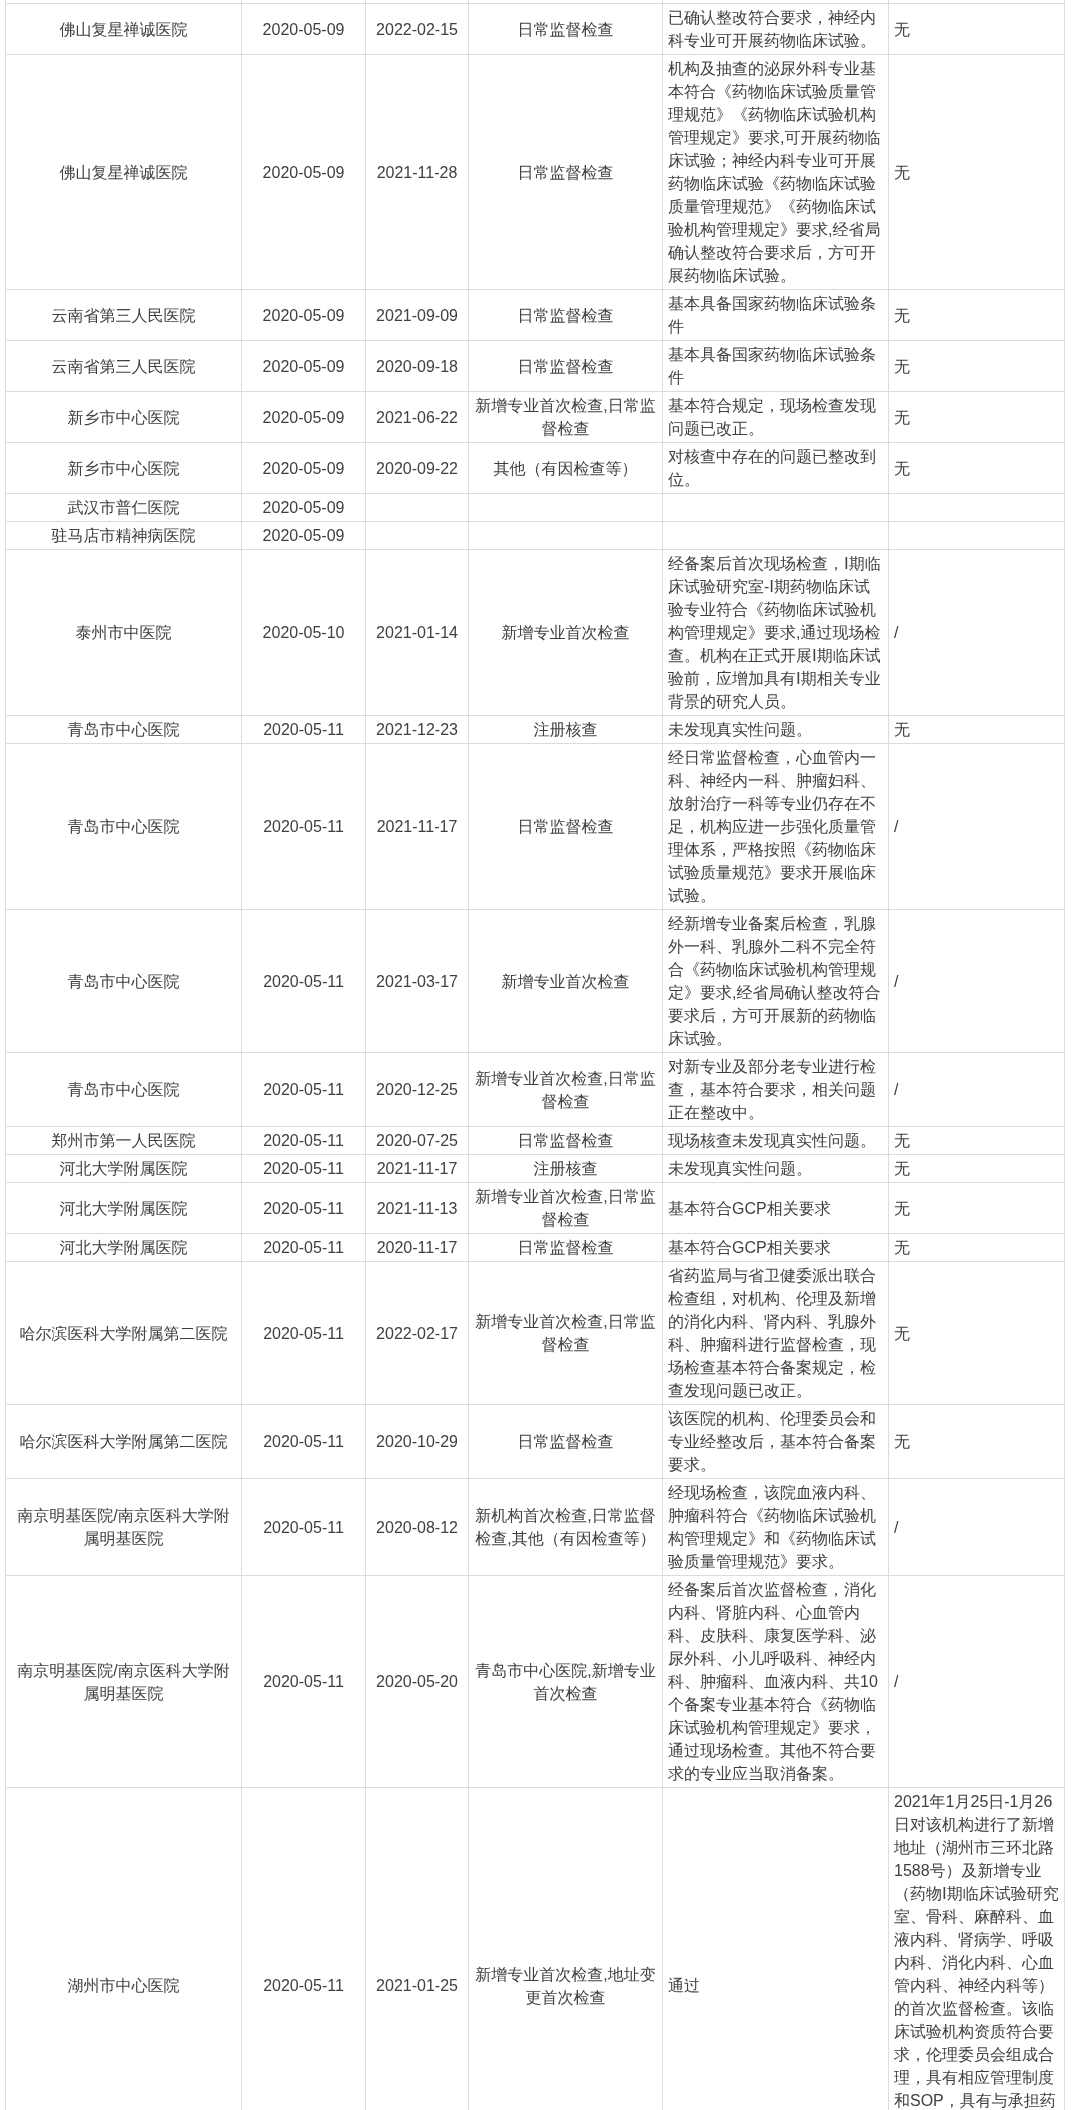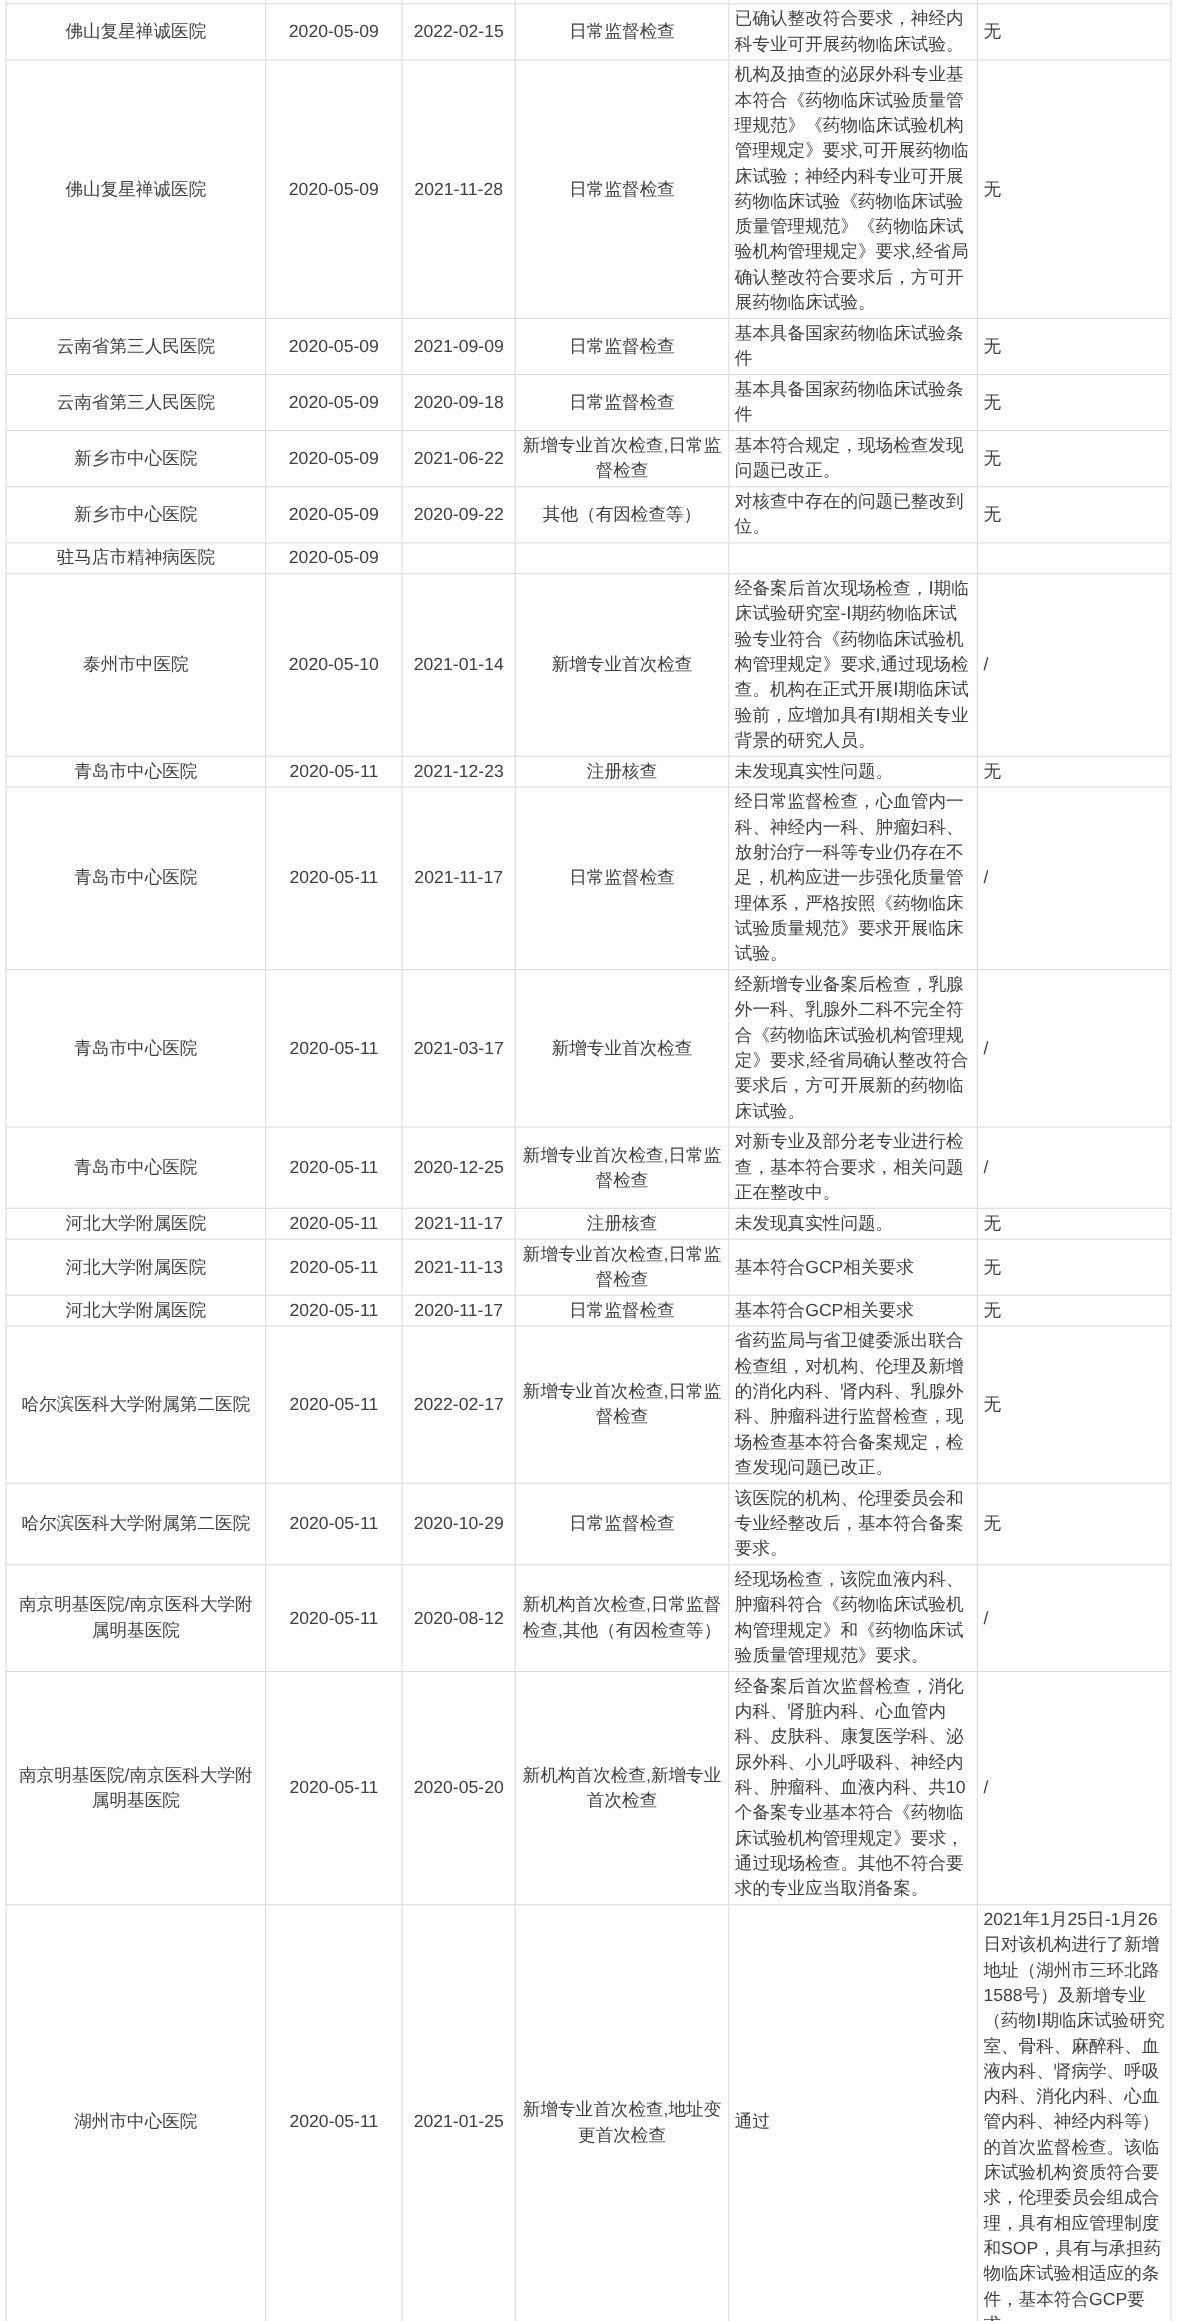--- a/index.html
+++ b/index.html
@@ -103,20 +103,28 @@
         </tr>
         <tr>
           <td class="center">新乡市中心医院</td>
           <td class="center">2020-05-09</td>
           <td class="center">2020-09-22</td>
           <td class="center">其他（有因检查等）</td>
           <td class="left">对核查中存在的问题已整改到位。</td>
           <td class="left">无</td>
         </tr>
         <tr>
+          <td class="center">武汉市普仁医院</td>
+          <td class="center">2020-05-09</td>
+          <td class="center"></td>
+          <td class="center"></td>
+          <td class="left"></td>
+          <td class="left"></td>
+        </tr>
+        <tr>
           <td class="center">驻马店市精神病医院</td>
           <td class="center">2020-05-09</td>
           <td class="center"></td>
           <td class="center"></td>
           <td class="left"></td>
           <td class="left"></td>
         </tr>
         <tr>
           <td class="center">泰州市中医院</td>
           <td class="center">2020-05-10</td>
@@ -151,20 +159,28 @@
         </tr>
         <tr>
           <td class="center">青岛市中心医院</td>
           <td class="center">2020-05-11</td>
           <td class="center">2020-12-25</td>
           <td class="center">新增专业首次检查,日常监督检查</td>
           <td class="left">对新专业及部分老专业进行检查，基本符合要求，相关问题正在整改中。</td>
           <td class="left">/</td>
         </tr>
         <tr>
+          <td class="center">郑州市第一人民医院</td>
+          <td class="center">2020-05-11</td>
+          <td class="center">2020-07-25</td>
+          <td class="center">日常监督检查</td>
+          <td class="left">现场核查未发现真实性问题。</td>
+          <td class="left">无</td>
+        </tr>
+        <tr>
           <td class="center">河北大学附属医院</td>
           <td class="center">2020-05-11</td>
           <td class="center">2021-11-17</td>
           <td class="center">注册核查</td>
           <td class="left">未发现真实性问题。</td>
           <td class="left">无</td>
         </tr>
         <tr>
           <td class="center">河北大学附属医院</td>
           <td class="center">2020-05-11</td>
@@ -202,21 +218,21 @@
           <td class="center">2020-05-11</td>
           <td class="center">2020-08-12</td>
           <td class="center">新机构首次检查,日常监督检查,其他（有因检查等）</td>
           <td class="left">经现场检查，该院血液内科、肿瘤科符合《药物临床试验机构管理规定》和《药物临床试验质量管理规范》要求。</td>
           <td class="left">/</td>
         </tr>
         <tr>
           <td class="center">南京明基医院/南京医科大学附属明基医院</td>
           <td class="center">2020-05-11</td>
           <td class="center">2020-05-20</td>
-          <td class="center">新机构首次检查,新增专业首次检查</td>
+          <td class="center">青岛市中心医院,新增专业首次检查</td>
           <td class="left">经备案后首次监督检查，消化内科、肾脏内科、心血管内科、皮肤科、康复医学科、泌尿外科、小儿呼吸科、神经内科、肿瘤科、血液内科、共10个备案专业基本符合《药物临床试验机构管理规定》要求，通过现场检查。其他不符合要求的专业应当取消备案。</td>
           <td class="left">/</td>
         </tr>
         <tr>
           <td class="center">湖州市中心医院</td>
           <td class="center">2020-05-11</td>
           <td class="center">2021-01-25</td>
           <td class="center">新增专业首次检查,地址变更首次检查</td>
           <td class="left">通过</td>
           <td class="left">2021年1月25日-1月26日对该机构进行了新增地址（湖州市三环北路1588号）及新增专业（药物Ⅰ期临床试验研究室、骨科、麻醉科、血液内科、肾病学、呼吸内科、消化内科、心血管内科、神经内科等）的首次监督检查。该临床试验机构资质符合要求，伦理委员会组成合理，具有相应管理制度和SOP，具有与承担药物临床试验相适应的条件，基本符合GCP要求。</td>

